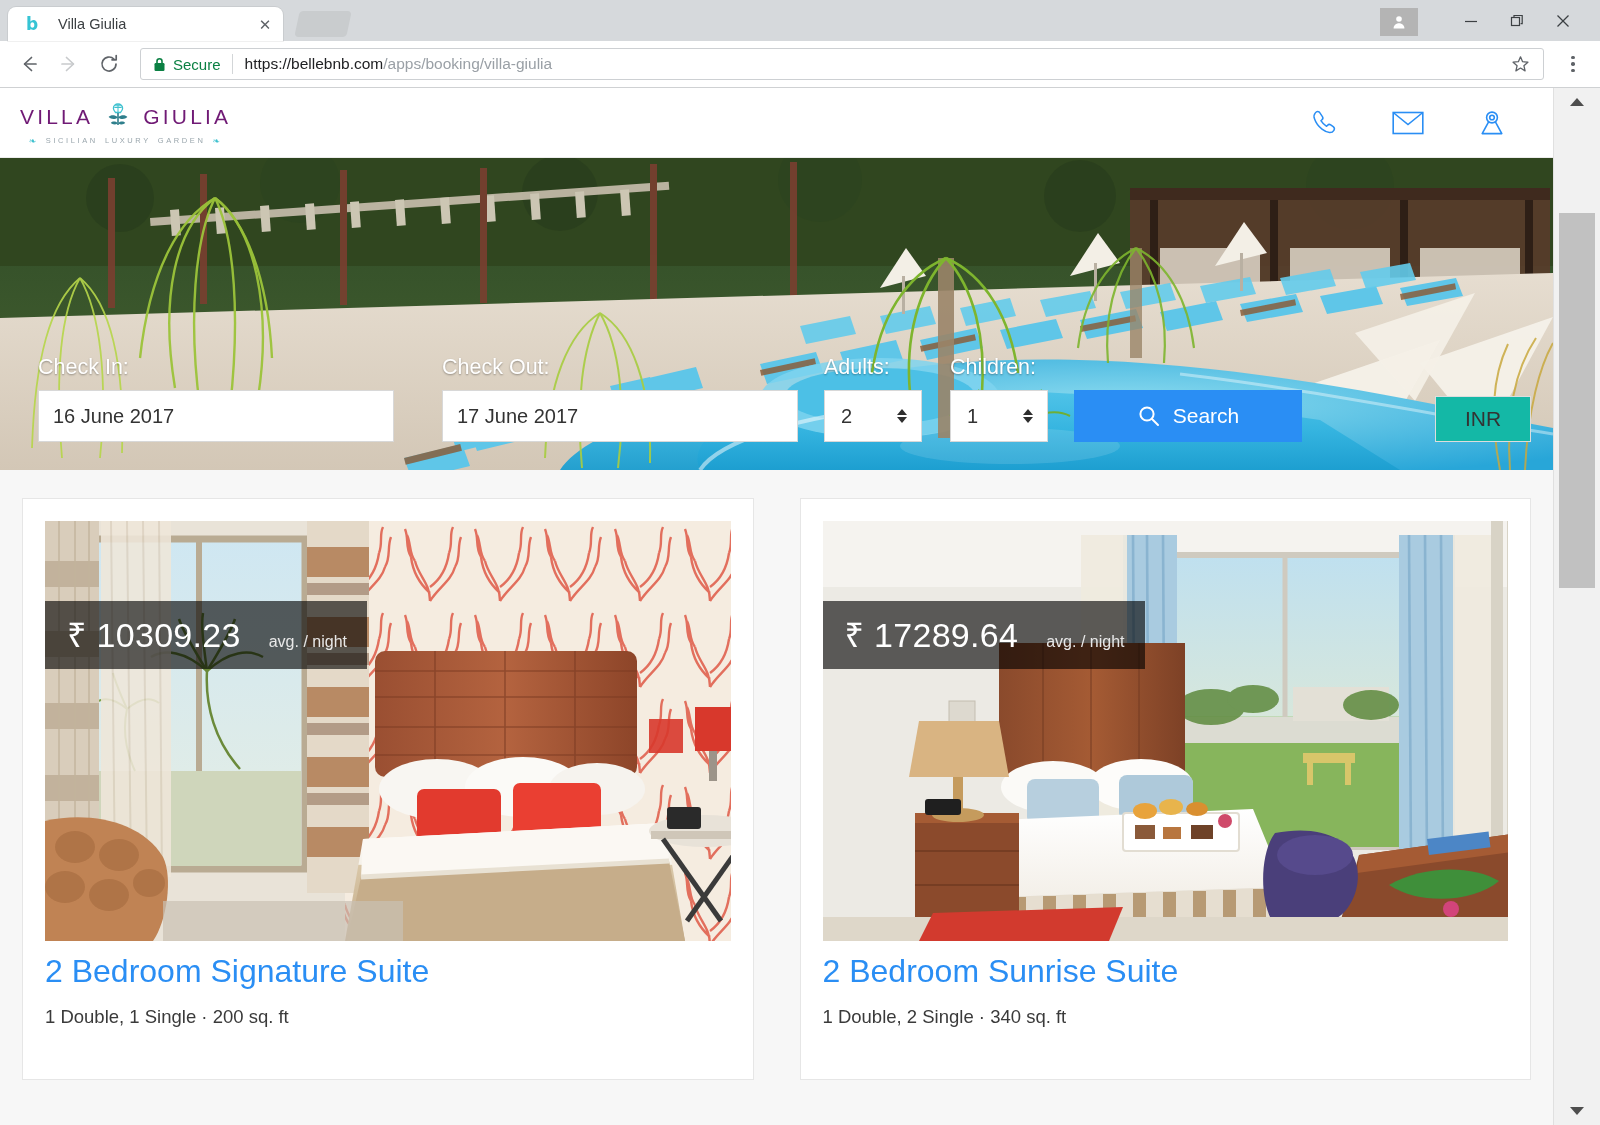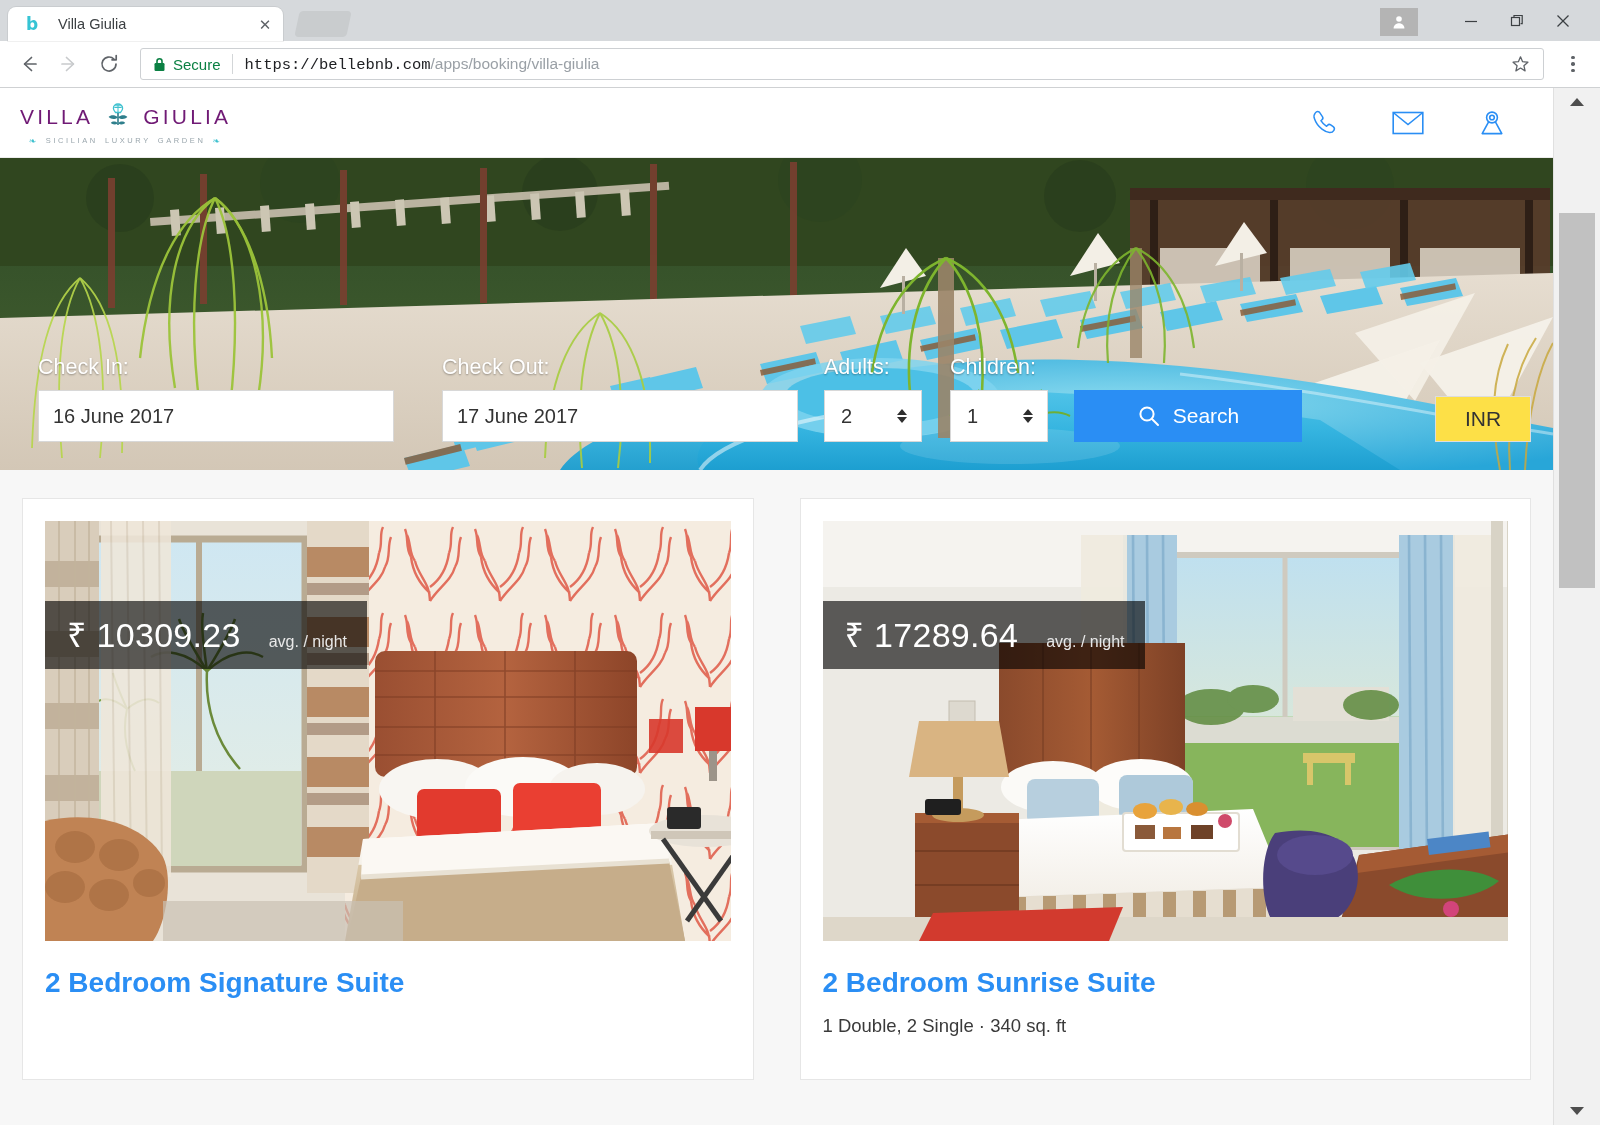--- a/index.html
+++ b/index.html
@@ -77,21 +77,21 @@
   .omnibox {
     flex: 1; height: 32px; margin: 0 10px 0 8px;
     border: 1px solid #cdd0d3; border-radius: 3px;
     display: flex; align-items: center; padding: 0 8px 0 12px;
     background:#fff;
   }
   .lock-icon { color:#0b8043; margin-right: 7px; display:flex; align-items:center; }
   .secure-label { color:#0b8043; font-size: 15px; margin-right: 11px; }
   .omnibox-sep { width:1px; height: 20px; background: #d3d6d8; margin-right: 12px; }
   .url { font-size: 15.5px; color: #9aa0a6; white-space: nowrap; flex:1; }
-  .url .host { color: #202124; font-family: Liberation Mono, monospace; }
+  .url .host { color: #202124; }
   .star-btn { width: 30px; display:flex; align-items:center; justify-content:center; color:#5f6368; cursor:pointer; }
   .kebab { width: 30px; height:34px; display:flex; flex-direction:column; align-items:center; justify-content:center; gap:3px; cursor:pointer; margin-left:4px;}
   .kebab i { width:3.5px; height:3.5px; background:#5f6368; border-radius:50%; display:block; }
 
   
   .viewport {
     position: relative; width: 1600px; height: 1037px;
     background: #f7f7f7; overflow: hidden;
   }
   .page { width: 1553px; height: 1037px; overflow: hidden; position:relative; background:#f7f7f7; }
@@ -154,21 +154,21 @@
   .stepper-arrows .up { border-bottom: 6px solid #2e2e2e; }
   .stepper-arrows .dn { border-top: 6px solid #2e2e2e; }
 
   .search-btn {
     margin-left: 26px; width: 228px; height: 52px; background: #2a8ef4;
     border: none; color:#fff; font-size: 21px;
     display:flex; align-items:center; justify-content:center; gap: 12px;
     cursor:pointer; font-family:"Liberation Sans", sans-serif;
   }
   .currency-box {
-    margin-left: auto; width: 96px; height: 46px; background:#fde047;
+    margin-left: auto; width: 96px; height: 46px; background:#14b8a6;
     border:1px solid #ddd; display:flex; align-items:center; justify-content:center;
     font-size: 21px; color:#333; cursor:pointer;
   }
 
   
   .results {
     padding: 28px 22px 0 22px;
     display: grid; grid-template-columns: 1fr 1fr; gap: 46px;
   }
   .room-card {
@@ -179,21 +179,21 @@
   .room-img { position:absolute; inset:0; }
   .price-badge {
     position: absolute; left: 0; top: 80px;
     background: rgba(0,0,0,0.62); color:#fff;
     padding: 10px 20px 12px 22px;
     display:flex; align-items: baseline; gap: 28px;
   }
   .price-badge .amt { font-size: 34px; font-weight: 300; letter-spacing: 0.3px; }
   .price-badge .per { font-size: 16px; color:#e8e8e8; }
   .room-title {
-    margin-top: 26px; font-size: 28px; color: #2a8ef4; font-weight: 700;
+    margin-top: 12px; font-size: 32px; color: #2a8ef4; font-weight: 400;
     cursor: pointer;
   }
   .room-meta { margin-top: 16px; font-size: 18.5px; color: #3a3a3a; }
 
   
   .scrollbar {
     position:absolute; right:0; top:0; width: 47px; height: 1037px;
     background: #f1f1f1; border-left: 1px solid #e0e0e0;
   }
   .sb-arrow {
@@ -737,20 +737,21 @@
               <rect x="118" y="380" width="240" height="40" fill="#c9c1b4" opacity="0.7"></rect>
             </svg>
 
             <div class="price-badge">
               <span class="amt"><span>₹</span> <span>10309.23</span></span>
               <span class="per">avg. / night</span>
             </div>
           </div>
 
           <div class="room-title">2 Bedroom Signature Suite</div>
+          <div class="room-meta">1 Double, 1 Single · 200 sq. ft</div>
         </div>
 
         <div class="room-card">
           <div class="room-imgwrap">
             <svg class="room-img" width="696" height="420" viewBox="0 0 696 420" preserveAspectRatio="none">
               <defs>
                 <linearGradient id="bedstripe" x1="0" y1="0" x2="0" y2="1">
                   <stop offset="0" stop-color="#ffffff"></stop>
                     <stop offset="1" stop-color="#f3efe8"></stop>
                 </linearGradient>

